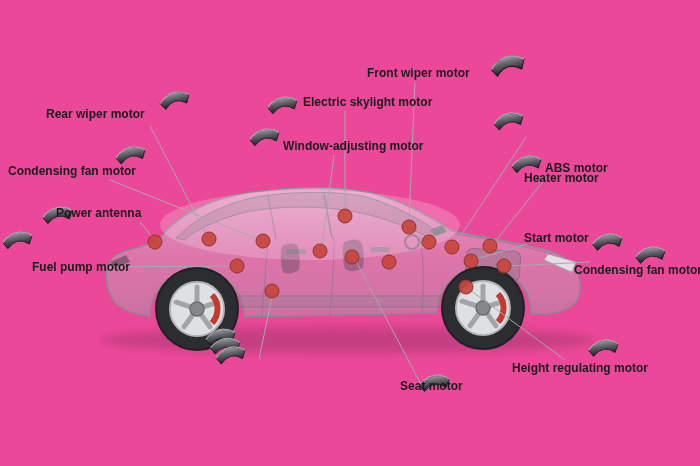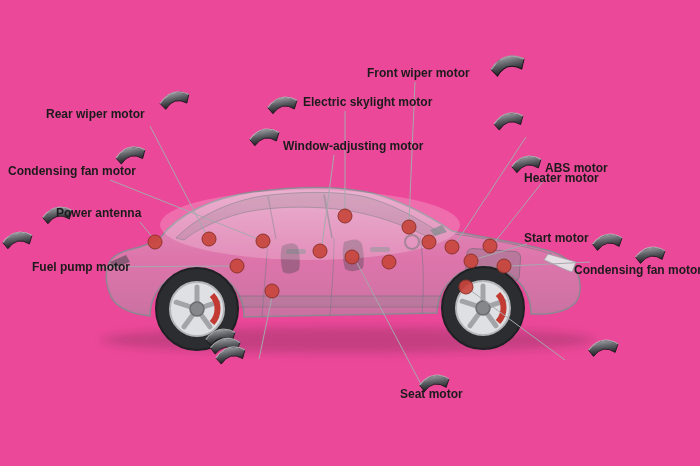--- a/index.html
+++ b/index.html
@@ -156,15 +156,16 @@
   <div class="label" style="left:303px;top:96px;">Electric skylight motor</div>
   <div class="label" style="left:283px;top:140px;">Window-adjusting motor</div>
   <div class="label" style="left:46px;top:108px;">Rear wiper motor</div>
   <div class="label" style="left:8px;top:165px;">Condensing fan motor</div>
   <div class="label" style="left:56px;top:207px;">Power antenna</div>
   <div class="label" style="left:4px;top:261px;margin-left:28px;">Fuel pump motor</div>
   <div class="label" style="left:524px;top:124px;margin-top:48px;">Heater motor</div>
   <div class="label" style="left:545px;top:162px;">ABS motor</div>
   <div class="label" style="left:524px;top:232px;">Start motor</div>
   <div class="label" style="left:574px;top:264px;">Condensing fan motor</div>
-  <div class="label" style="left:400px;top:388px;">Seat motor</div>
+  <div class="label" style="left:512px;top:362px;">Height regulating motor</div>
+  <div class="label" style="left:400px;top:380px;">Seat motor</div>
 
 </div>
 
 </body></html>

